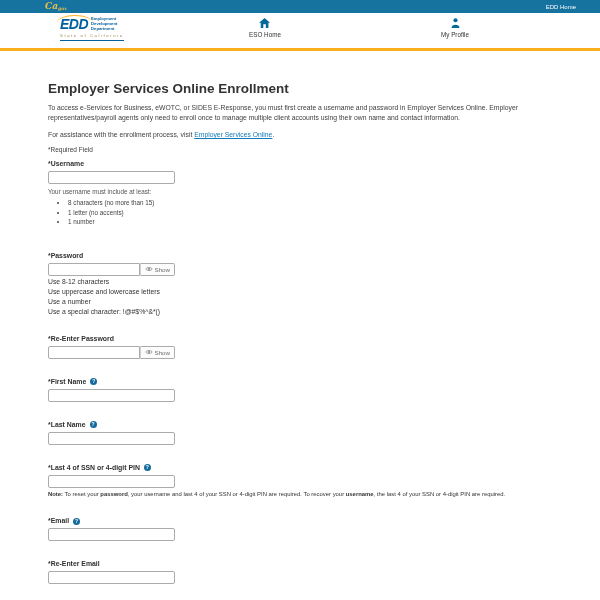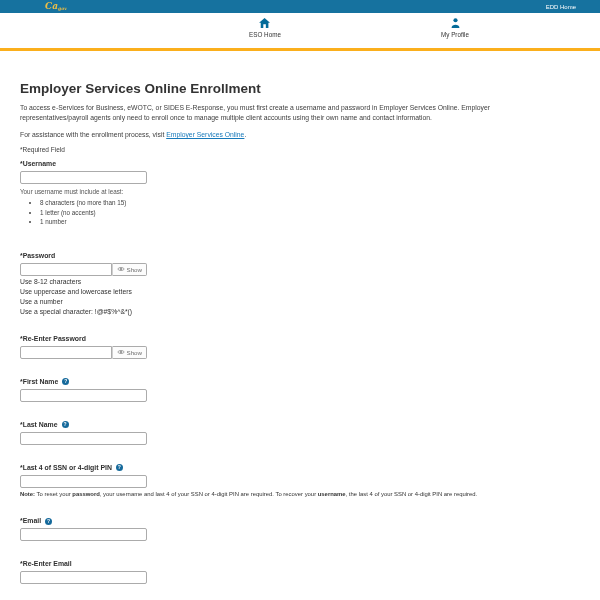--- a/index.html
+++ b/index.html
@@ -26,21 +26,21 @@
     color:var(--edd_blue,#00609C); }
   .edd-tagline { margin-top:1px; font-size:4.2px; letter-spacing:1.6px; color:#9A8A52;
     border-bottom:1.6px solid var(--edd_blue,#00609C); padding-bottom:1.5px; }
   .nav-item { position:absolute; top:5px; transform:translateX(-50%); display:flex;
     flex-direction:column; align-items:center; gap:2px; text-decoration:none;
     color:#333; font-size:6.3px; cursor:pointer; }
   .nav-eso { left:265px; } .nav-profile { left:455px; }
   .gold-rule { height:3px; background:var(--gold_line,#FBAF1C); }
 
   
-  main { padding:30px 45px 0 20px; }
+  main { padding:30px 45px 0 48px; }
   h1 { font-size:13.5px; font-weight:600; color:#333; line-height:16px; margin-bottom:6px; }
   .intro { font-size:6.8px; line-height:9.7px; color:#404040; width:508px; margin-bottom:9px; }
   .assist { font-size:6.8px; color:#404040; margin-bottom:8px; }
   .assist a { color:var(--link,#1779BA); text-decoration:underline; cursor:pointer; }
   .required { font-size:6.5px; color:#3b3b3b; margin-bottom:7px; }
 
   .group { margin-bottom:19px; }
   .group.tall { margin-bottom:25px; }
   .field-label { display:flex; align-items:center; gap:4px; font-size:6.9px; font-weight:bold;
     color:#2f2f2f; line-height:8px; margin-bottom:3px; }
@@ -64,20 +64,31 @@
 </style>
 </head>
 <body>
 
 <div class="topbar">
   <span class="ca-logo"><span>Ca</span><span class="sub">gov</span></span>
   <a class="edd-home-link">EDD Home</a>
 </div>
 
 <header class="site-header">
+  <div class="edd-logo">
+    <div class="edd-row">
+      <span class="edd-acronym"><span class="swoosh"></span>EDD</span>
+      <span class="edd-words">
+        <span>Employment</span>
+        <span>Development</span>
+        <span>Department</span>
+      </span>
+    </div>
+    <div class="edd-tagline">State of California</div>
+  </div>
 
   <a class="nav-item nav-eso">
     <span>
       <svg width="11" height="10" viewBox="0 0 12 11">
           <path d="M6 0 L12 5.2 L10.2 5.2 L10.2 11 L7.4 11 L7.4 7 L4.6 7 L4.6 11 L1.8 11 L1.8 5.2 L0 5.2 Z" fill="#046B99"></path>
         </svg>
     </span>
     <span>ESO Home</span>
   </a>
 

